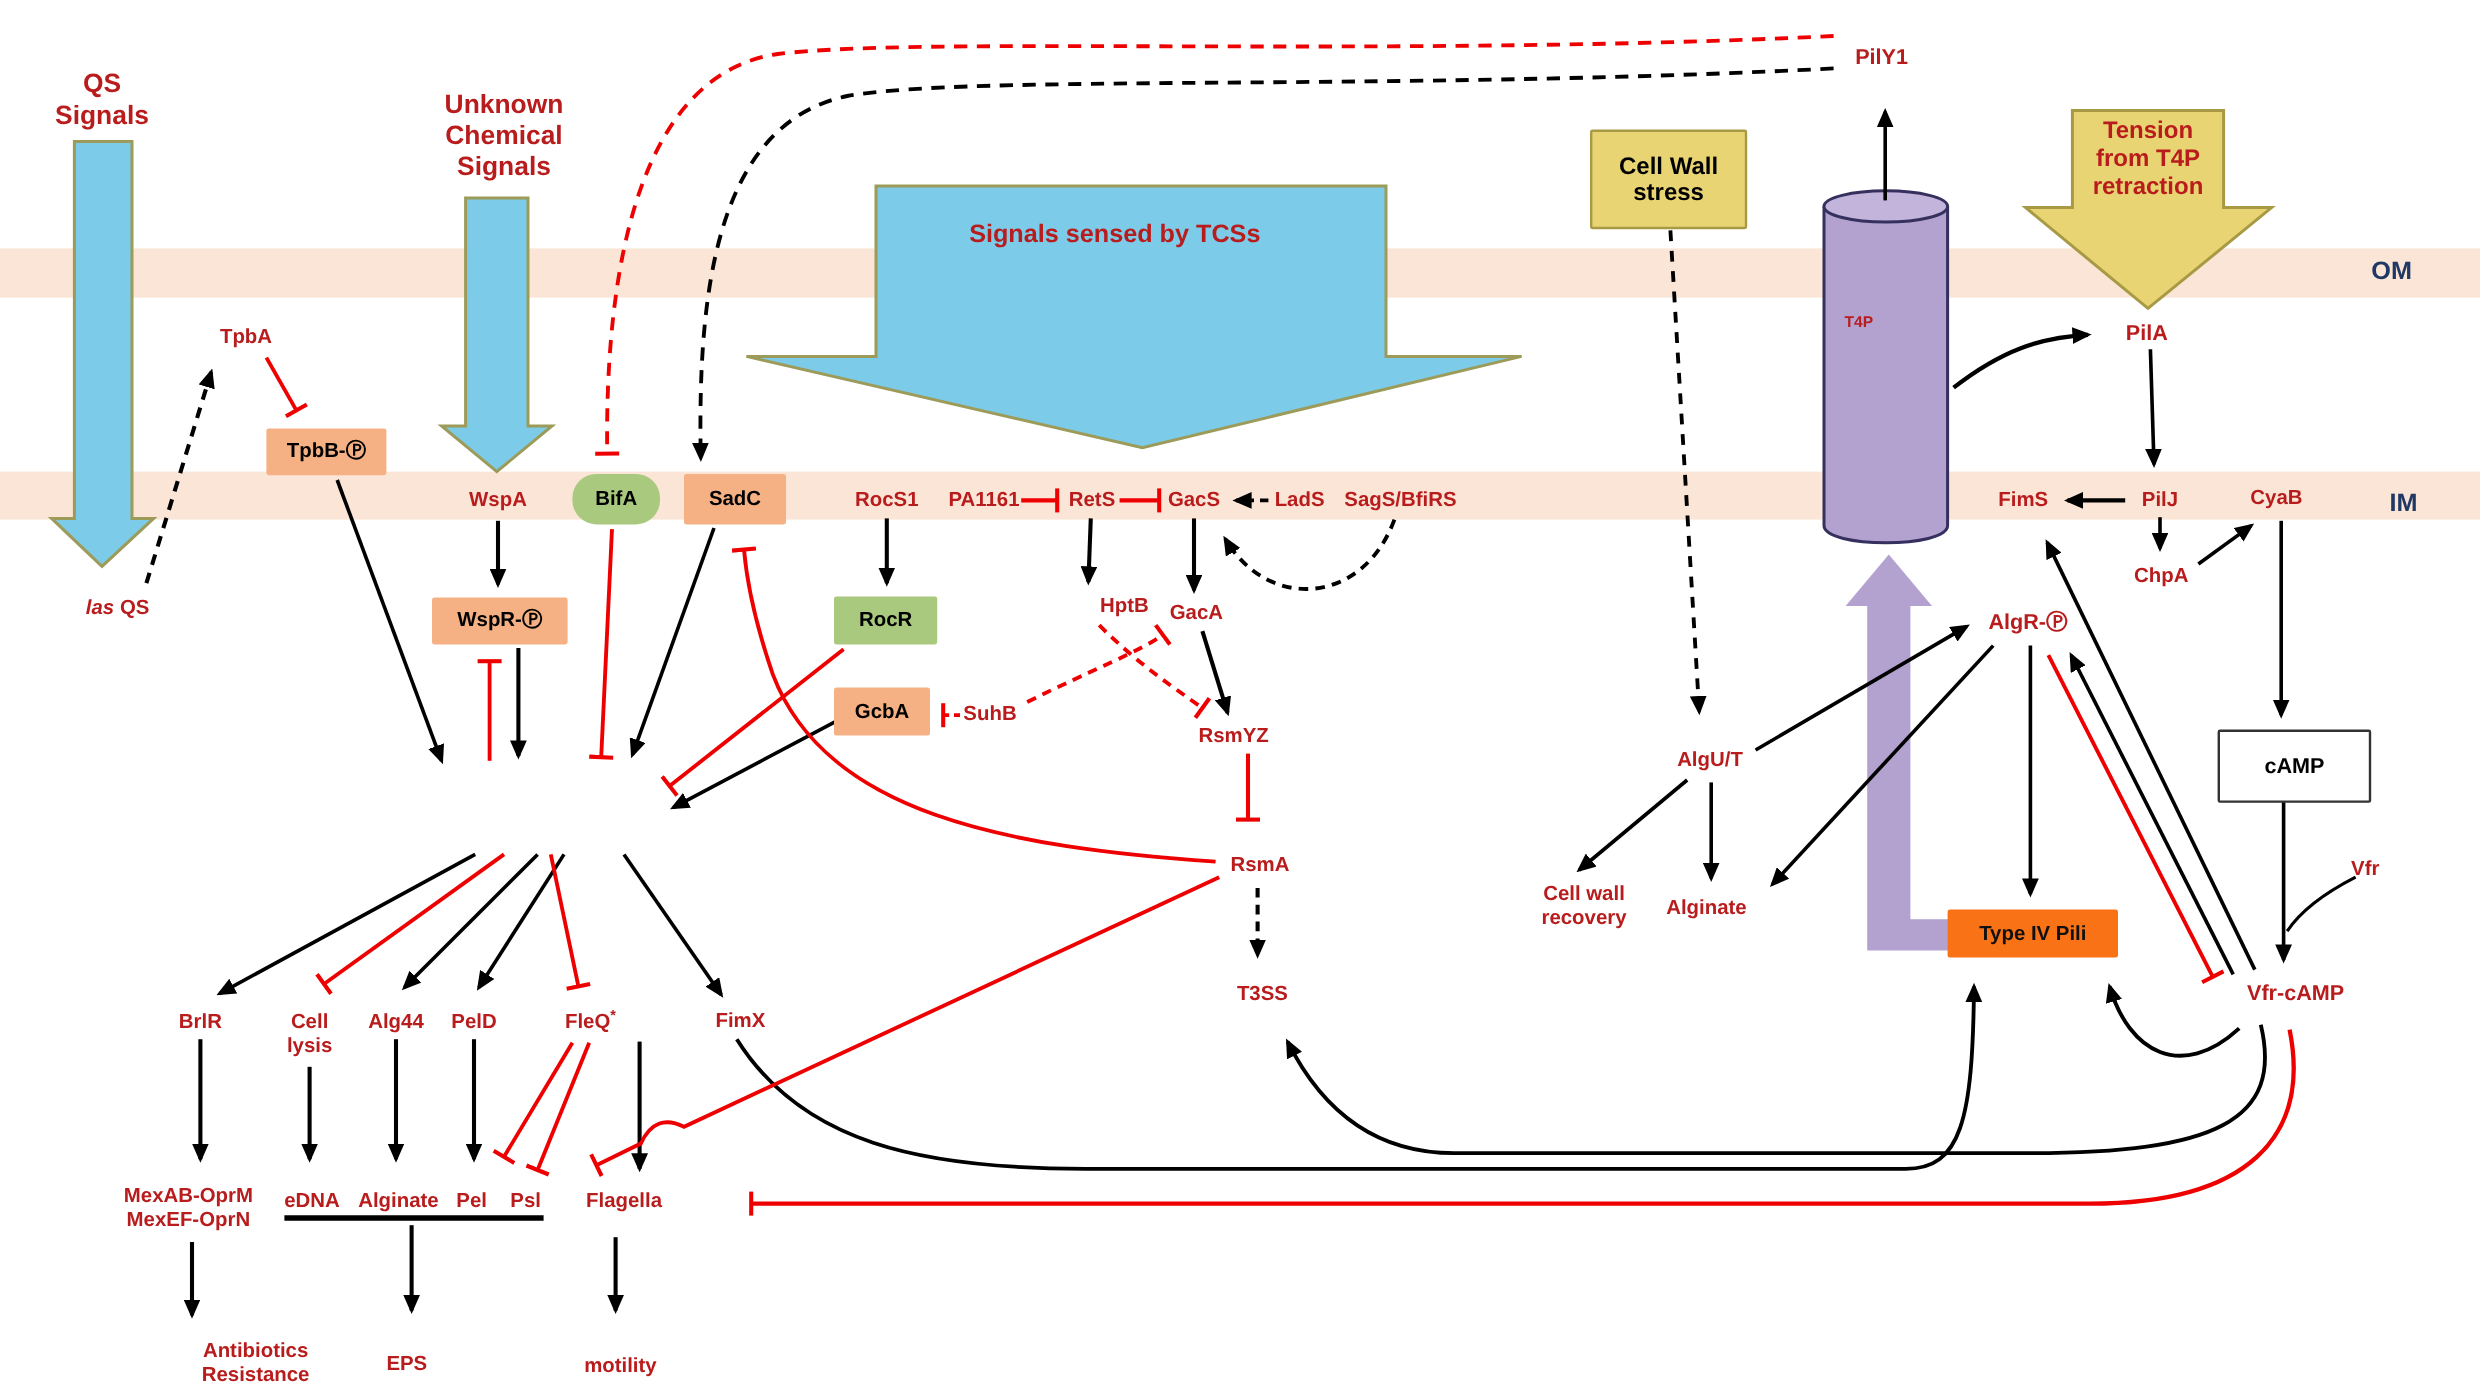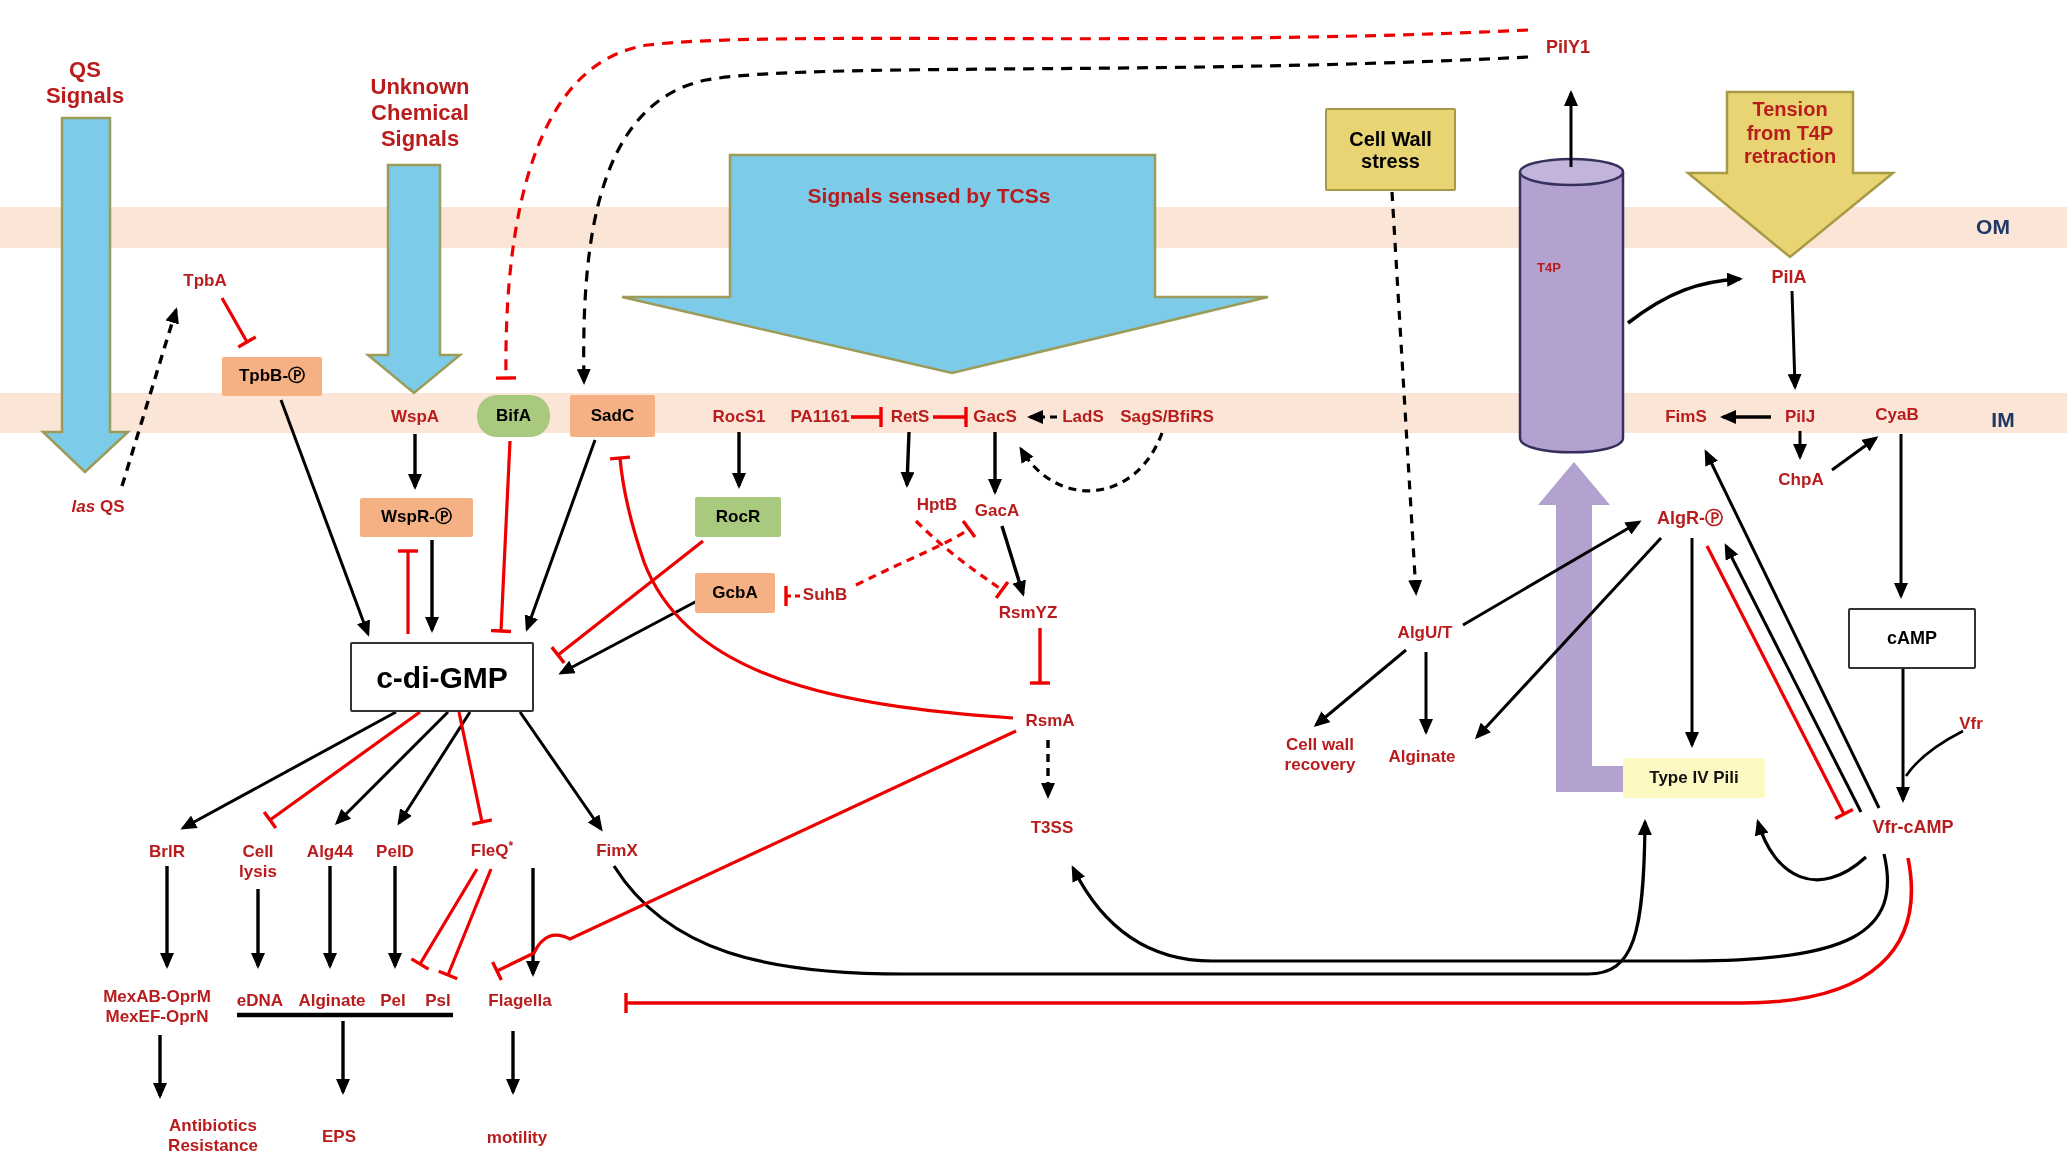--- a/index.html
+++ b/index.html
@@ -10,21 +10,21 @@
   .lbl{position:absolute;transform:translate(-50%,-50%);font-weight:700;font-size:17px;
        line-height:1.18;text-align:center;white-space:pre-line;color:#b91c1c;z-index:5;}
   .s22{font-size:22px}.s21{font-size:21px}.s20{font-size:20px}.s19{font-size:13px}.s18{font-size:18px}
   .navy{color:#1F3864;font-size:21px}
   .bx{position:absolute;display:flex;align-items:center;justify-content:center;font-weight:700;
       font-size:17px;z-index:5;border-radius:2px;text-align:center;line-height:1.1;}
   .obox{background:#F5B183}
   .gbox{background:#A8C97E}
   .ybox{background:#E8D473;border:2px solid #A89A45}
   .wbox{background:#fff;border:2.5px solid #333}
-  .pbox{background:#fef9c3;color:#111}
+  .pbox{background:#f97316;color:#111}
   em{font-style:italic}
   sup{font-size:12px}
 </style>
 </head>
 <body>
 
 <div id="stage">
 
   <div class="band" style="top:207px;height:41px;"></div>
   <div class="band" style="top:393px;height:40px;"></div>
@@ -175,21 +175,20 @@
   <div class="lbl" style="left:1425px;top:633px;">AlgU/T</div>
   <div class="lbl" style="left:1320px;top:755px;">Cell wall
 recovery</div>
   <div class="lbl" style="left:1422px;top:757px;">Alginate</div>
   <div class="lbl s18" style="left:1690px;top:519px;">AlgR-Ⓟ</div>
   <div class="bx wbox" style="left:1848px;top:608px;width:124px;height:57px;font-size:18px;">cAMP</div>
   <div class="lbl" style="left:1971px;top:724px;">Vfr</div>
   <div class="lbl s18" style="left:1913px;top:828px;">Vfr-cAMP</div>
   <div class="bx pbox" style="left:1623px;top:758px;width:142px;height:40px;">Type IV Pili</div>
 
-  <div class="bx wbox" style="left:350px;top:642px;width:180px;height:66px;font-size:30px;">c-di-GMP</div>
 
   <div class="lbl" style="left:167px;top:852px;">BrlR</div>
   <div class="lbl" style="left:258px;top:862px;">Cell
 lysis</div>
   <div class="lbl" style="left:330px;top:852px;">Alg44</div>
   <div class="lbl" style="left:395px;top:852px;">PelD</div>
   <div class="lbl" style="left:492px;top:850px;white-space:nowrap;"><span>FleQ</span><sup>*</sup></div>
   <div class="lbl" style="left:617px;top:851px;">FimX</div>
   <div class="lbl" style="left:157px;top:1007px;">MexAB-OprM
 MexEF-OprN</div>

